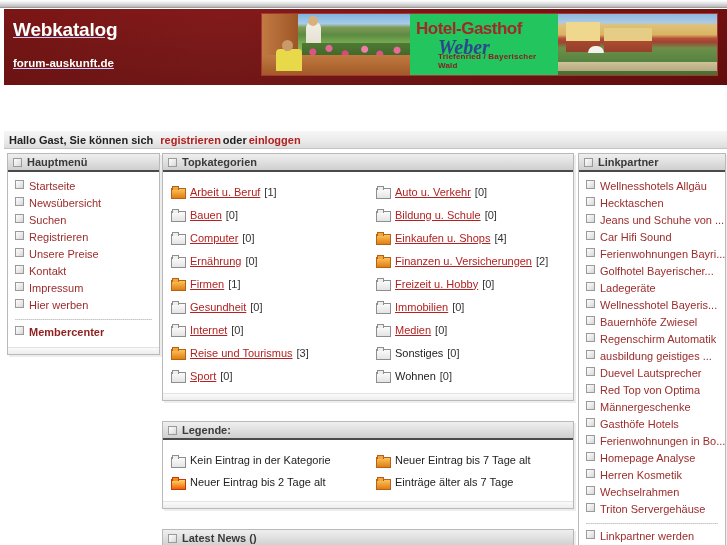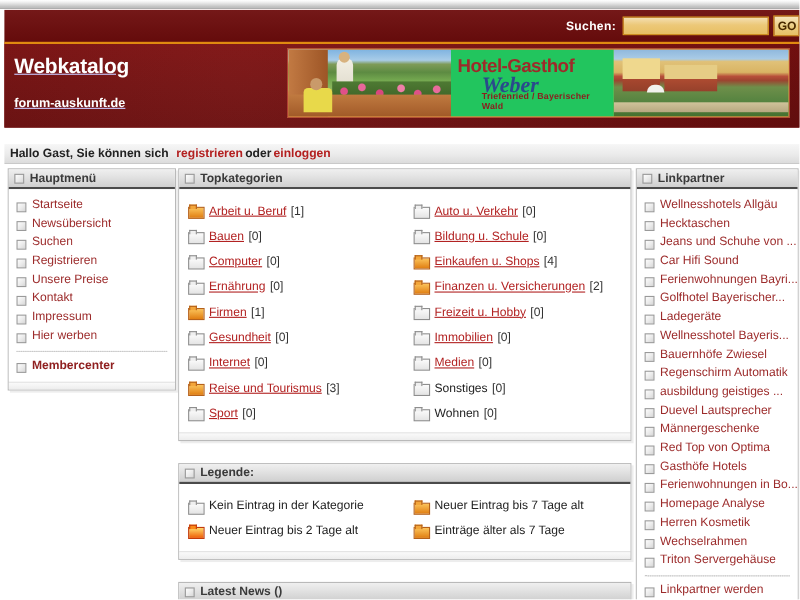--- a/index.html
+++ b/index.html
@@ -209,21 +209,21 @@
     width: 9px; height: 9px;
     border: 1px solid #9a9a9a;
     background: linear-gradient(135deg, #fdfdfd 0%, #eaeaea 55%, #d6d6d6 100%);
     margin-right: 5px;
     flex: 0 0 auto;
     vertical-align: -1px;
   }
 
   
   .side-item {
-    display: flex; align-items: flex-end;
+    display: flex; align-items: flex-start;
     padding: 2px 0 2px 7px;
     font-size: 11px;
     line-height: 13px;
   }
   .side-item .lbl { color: #9c2b2b; white-space: nowrap; overflow: hidden; }
   .side-item.bold .lbl { font-weight: bold; color: #8f1f1f; }
   .side-sep {
     height: 1px; margin: 5px 7px 4px 7px;
     background: #ddd;
     border-top: 1px dotted #c8c8c8;
@@ -293,25 +293,20 @@
 </style>
 </head>
 <body>
 
 <div id="page">
 
   <div class="top-strip"></div>
 
   <div class="header-wrap">
 
-    <div class="search-bar">
-      <span class="search-label">Suchen:</span>
-      <input class="search-input" type="text" value="" style="">
-      <button class="search-go">GO</button>
-    </div>
 
     <div class="brand-row">
       <a class="brand-title">Webkatalog</a>
       <a class="brand-sub">forum-auskunft.de</a>
 
       <div class="banner">
         <div class="banner-pane banner-left">
           <div class="bl-rail"></div>
           <div class="bl-lady"></div>
           <div class="bl-lady-head"></div>
@@ -601,25 +596,25 @@
           <div class="side-item">
             <span class="sq"></span>
             <span class="lbl">ausbildung geistiges ...</span>
           </div>
           <div class="side-item">
             <span class="sq"></span>
             <span class="lbl">Duevel Lautsprecher</span>
           </div>
           <div class="side-item">
             <span class="sq"></span>
+            <span class="lbl">Red Top von Optima</span>
+          </div>
+          <div class="side-item">
+            <span class="sq"></span>
             <span class="lbl">Männergeschenke</span>
-          </div>
-          <div class="side-item">
-            <span class="sq"></span>
-            <span class="lbl">Red Top von Optima</span>
           </div>
           <div class="side-item">
             <span class="sq"></span>
             <span class="lbl">Gasthöfe Hotels</span>
           </div>
           <div class="side-item">
             <span class="sq"></span>
             <span class="lbl">Ferienwohnungen in Bo...</span>
           </div>
           <div class="side-item">

